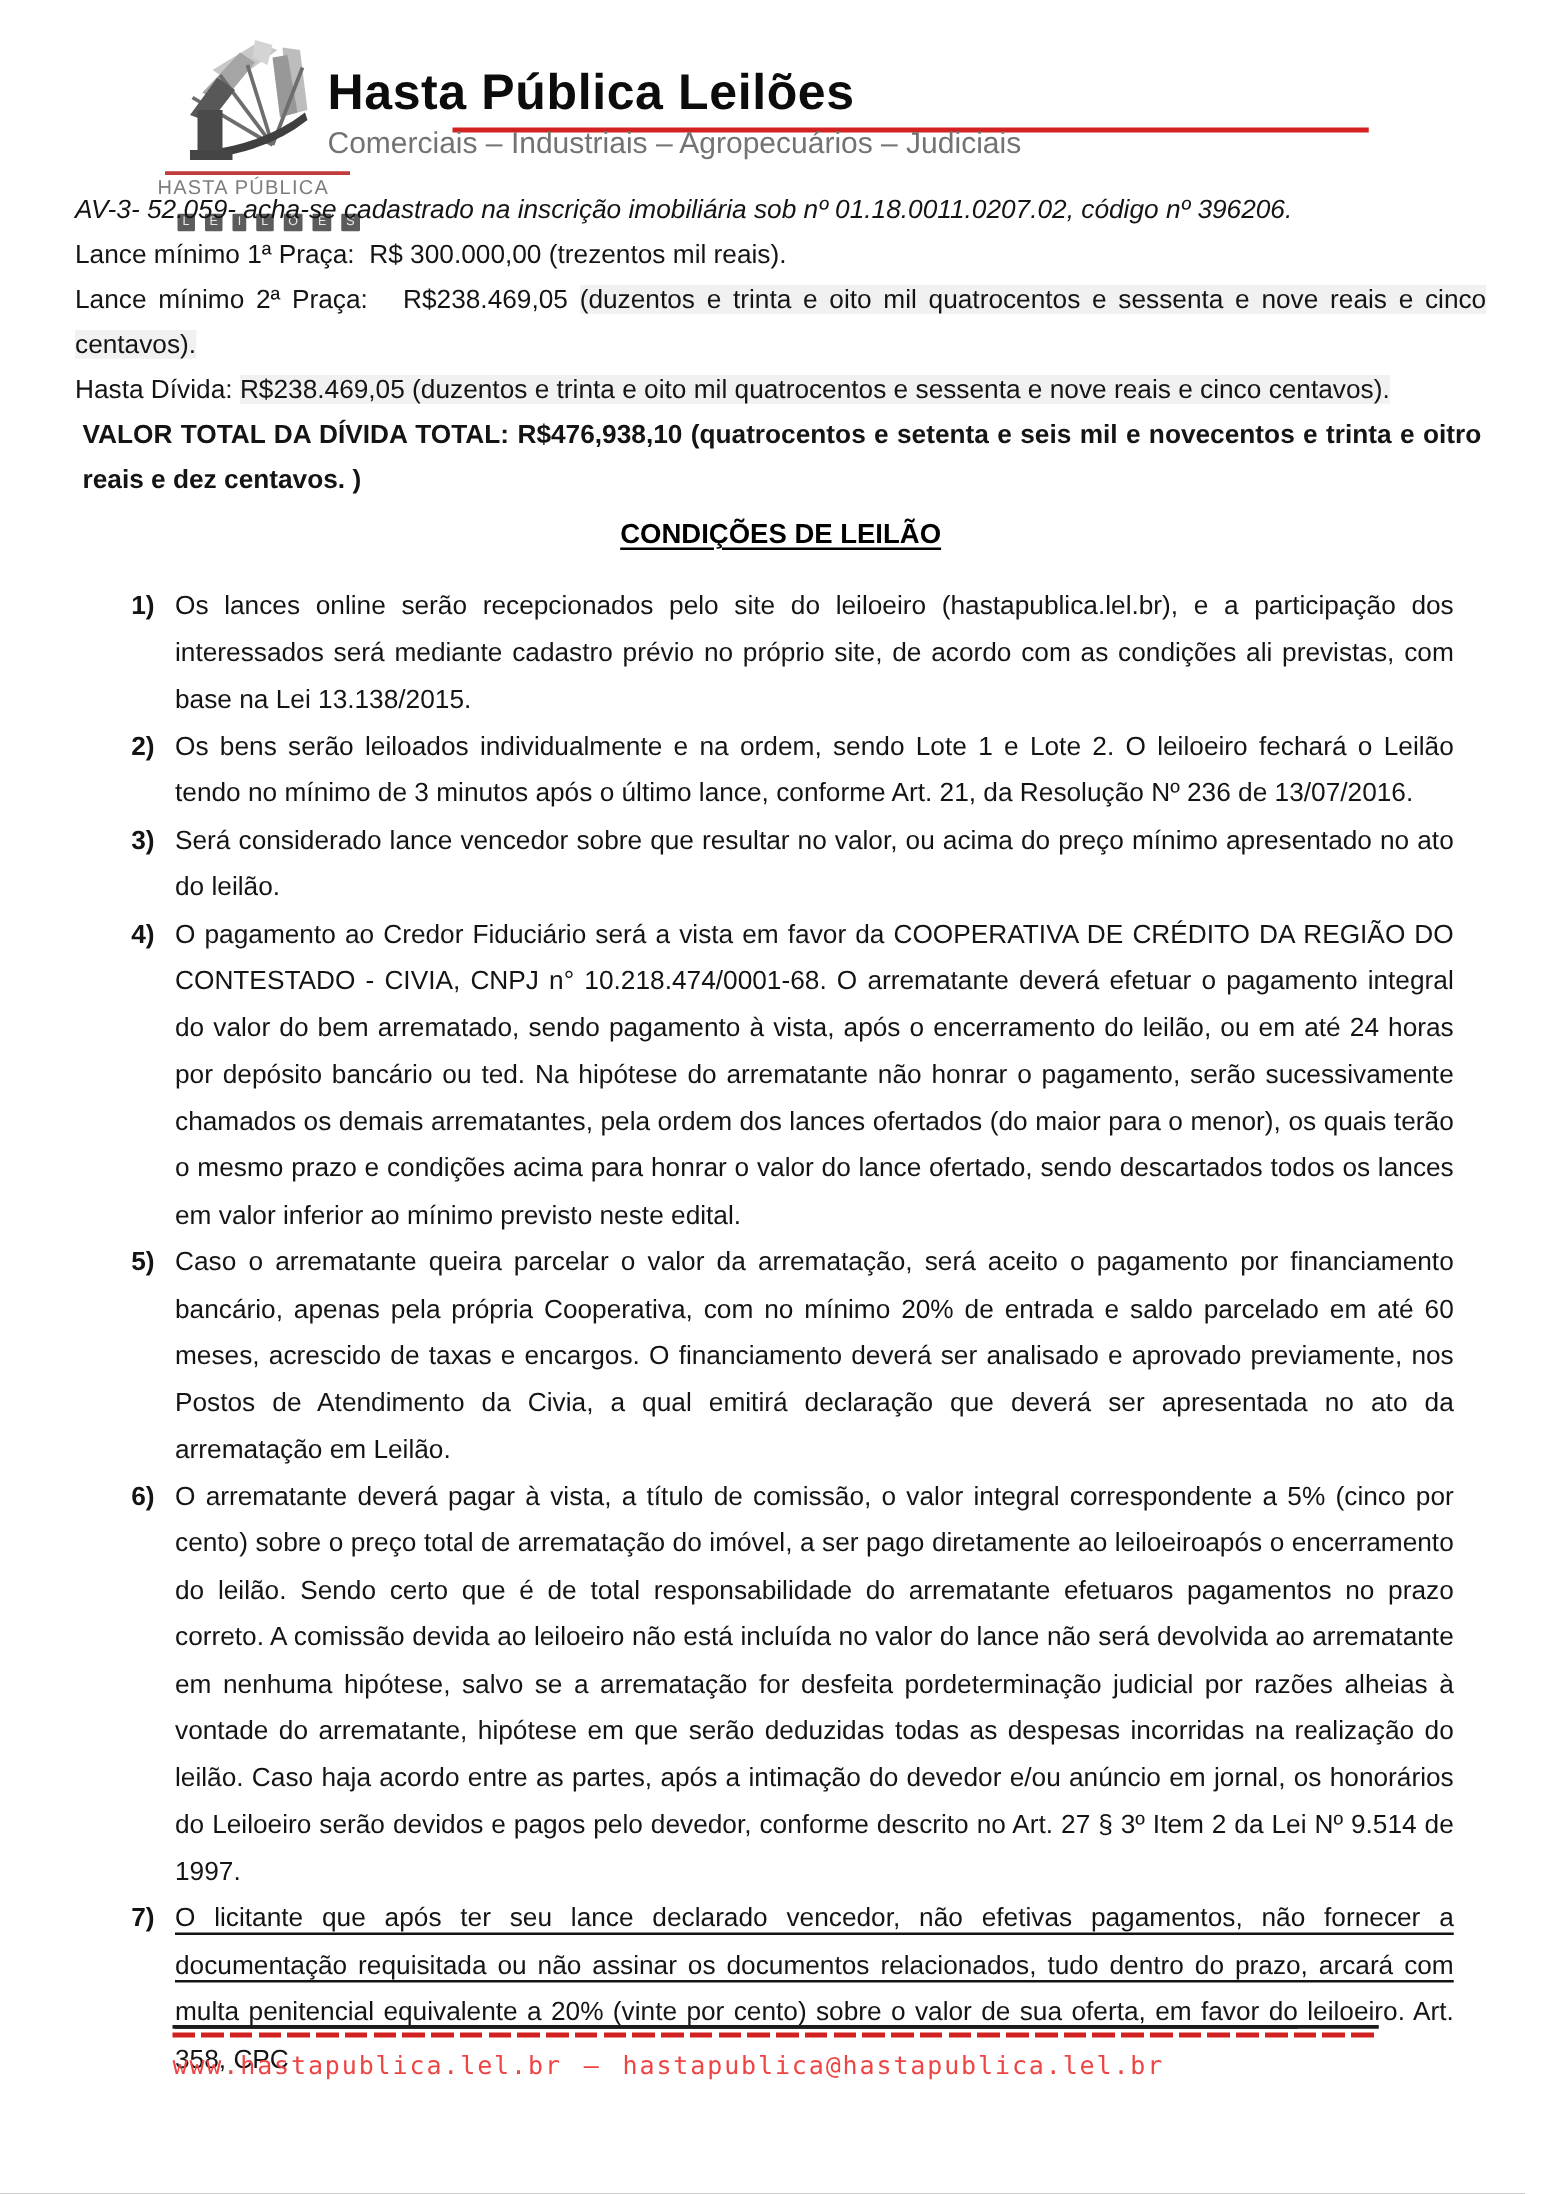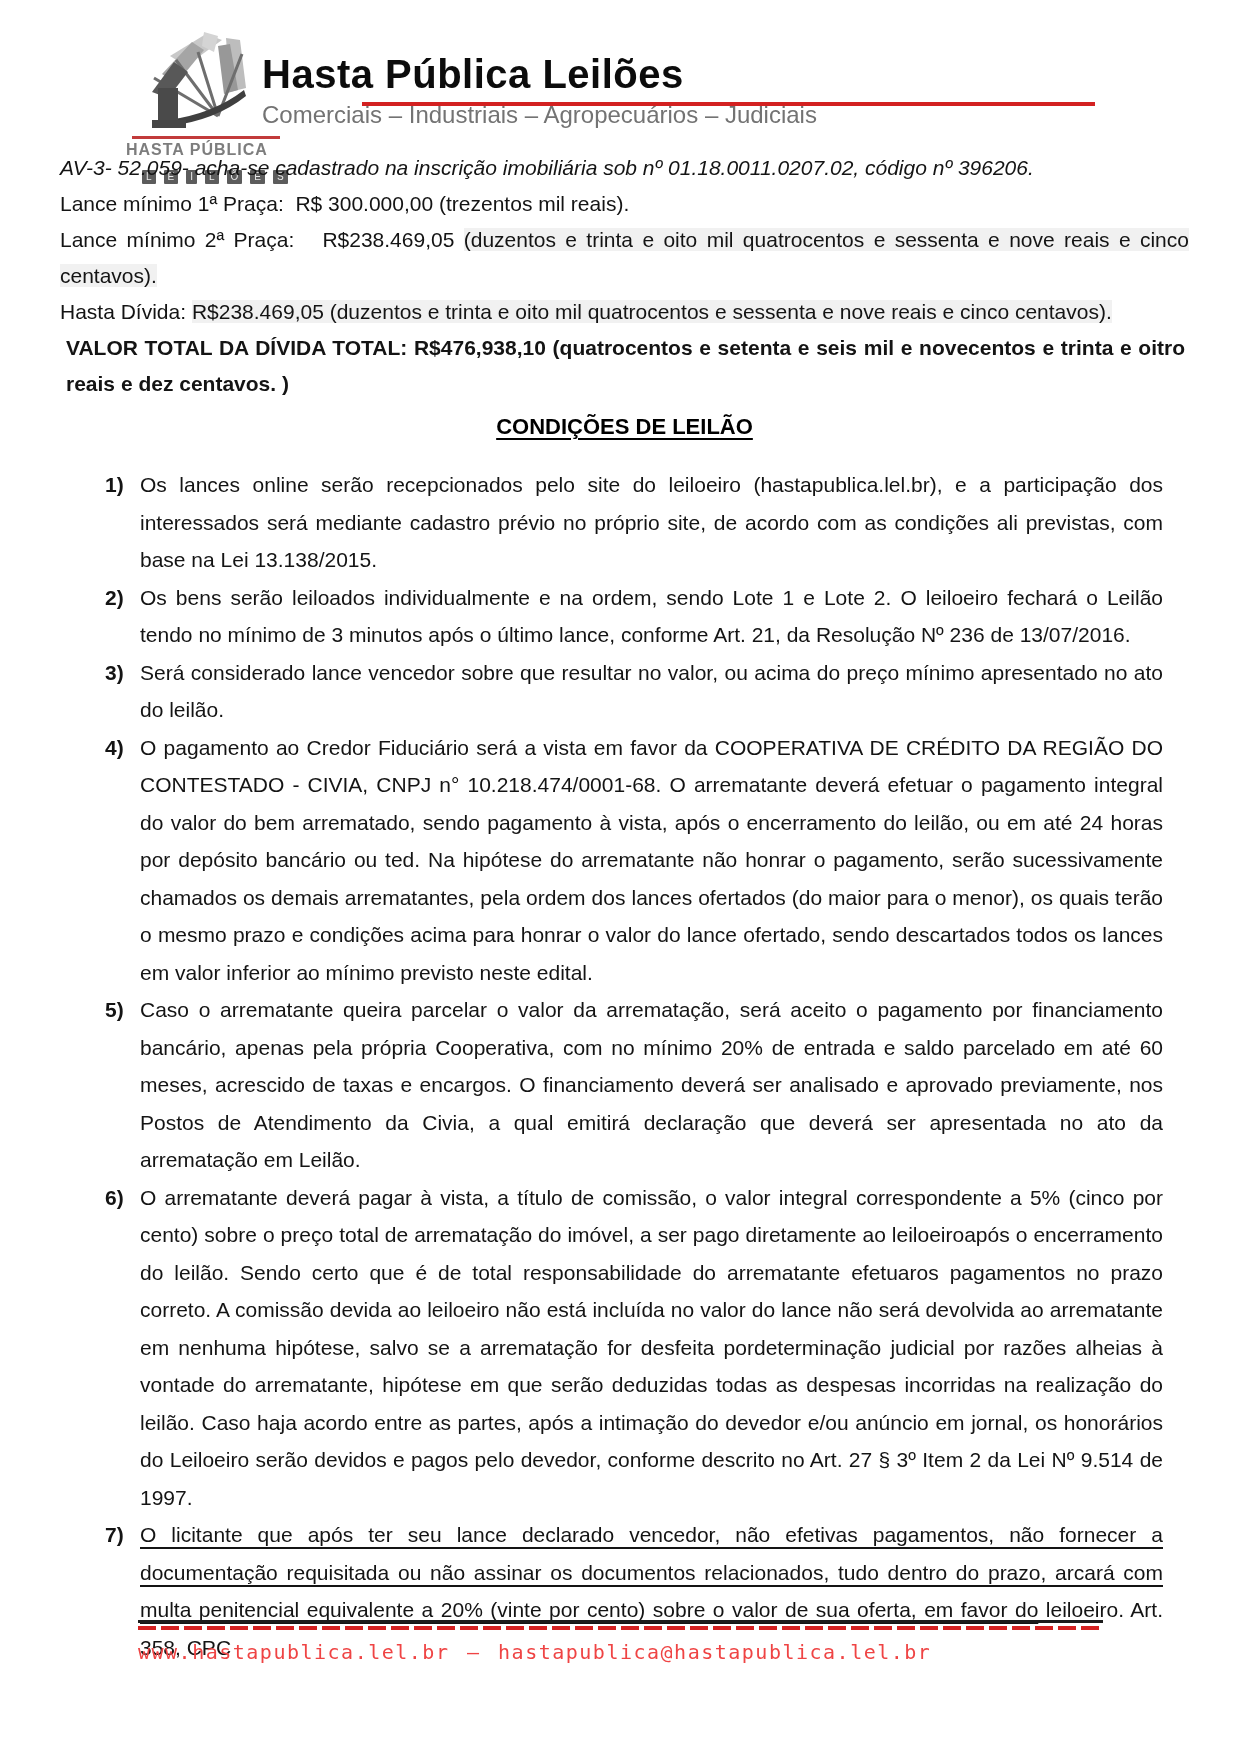--- a/index.html
+++ b/index.html
@@ -11,21 +11,21 @@
     font-family:"Liberation Sans", sans-serif;
     font-size:21px;color:#141414;
     overflow:hidden;
   }
   .content{padding:0 52px 0 60px;position:relative;}
 
   
   .letterhead{position:relative;height:150px;}
   .logo{position:absolute;left:58px;top:30px;width:170px;z-index:1;}
   .logo-redline{width:148px;height:3px;background:#c23b3b;margin:1px 0 2px 14px;}
-  .logo-line1{color:#7d7d7d;font-weight:bold;font-size:16px;letter-spacing:1px;margin-left:8px;white-space:nowrap;}
+  .logo-line1{color:#7d7d7d;font-weight:normal;font-size:16px;letter-spacing:1px;margin-left:8px;white-space:nowrap;}
   .logo-line2{margin-left:24px;margin-top:2px;white-space:nowrap;}
   .logo-line2 span{
     display:inline-block;background:#5c5c5c;color:#e9e9e9;
     font-size:10px;line-height:12px;padding:1px 4px;margin-right:8px;border-radius:1px;
   }
   .head-right{padding-top:52px;margin-left:202px;position:relative;z-index:2;}
   .brand-title{margin:0;font-size:40px;line-height:44px;font-weight:bold;color:#0c0c0c;letter-spacing:.5px;}
   .brand-subtitle{font-size:24px;margin-top:5px;color:#737373;}
   .header-rule{position:absolute;left:302px;top:102px;width:733px;height:4px;background:#d32121;z-index:0;}
 

